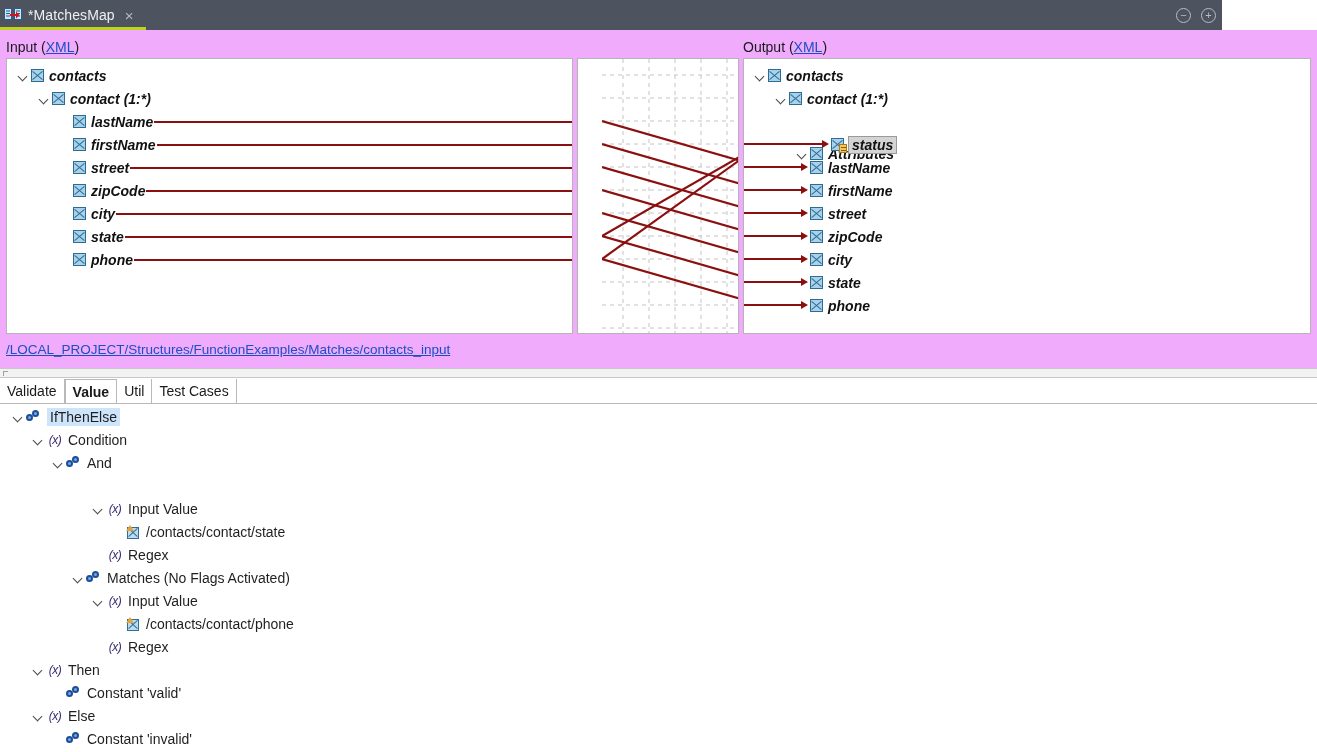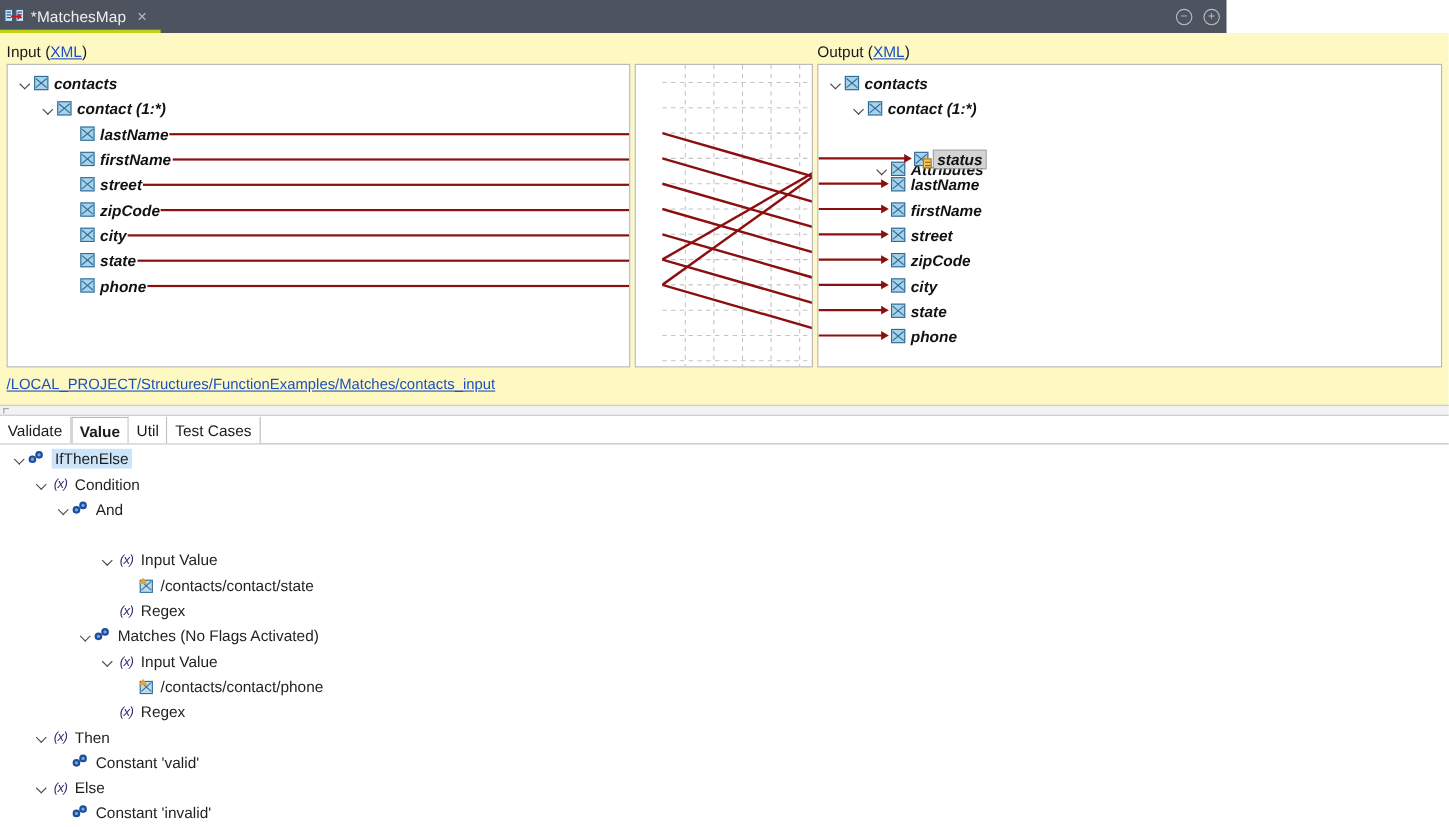--- a/index.html
+++ b/index.html
@@ -7,21 +7,21 @@
     margin: 0; padding: 0;
     width: 1317px; height: 752px;
     background: #ffffff;
     font-family: "Liberation Sans", sans-serif;
     overflow: hidden;
   }
 
   
   #titlebar {
     position: absolute; left: 0; top: 0;
-    width: 1115px; height: 30px;
+    width: 1222px; height: 30px;
     background: #4e5360;
   }
   #editor-tab {
     position: absolute; left: 0; top: 0;
     height: 30px;
     display: flex; align-items: center;
     padding: 0 8px 0 4px;
     background: #4e5360;
   }
   #editor-tab.active::after {
@@ -54,21 +54,21 @@
   .win-btn {
     width: 15px; height: 15px; border-radius: 50%;
     border: 1px solid #b9bcc4;
     color: #b9bcc4; font-size: 11px; line-height: 12px;
     text-align: center; cursor: pointer;
     display: flex; align-items: center; justify-content: center;
   }
   .win-btn span { display:block; margin-top:-1px; }
 
   
-  #map-area { position: absolute; left: 0; top: 30px; width: 1317px; height: 340px; background:#fef9c3; }
+  #map-area { position: absolute; left: 0; top: 30px; width: 1317px; height: 340px; background:#f0abfc; }
 
   .panel-label {
     position: absolute;
     font-size: 14px; color: #1a1a1a;
   }
   .panel-label a {
     color: #1a4fc4; text-decoration: underline; cursor: pointer;
   }
 
   .tree-box {

